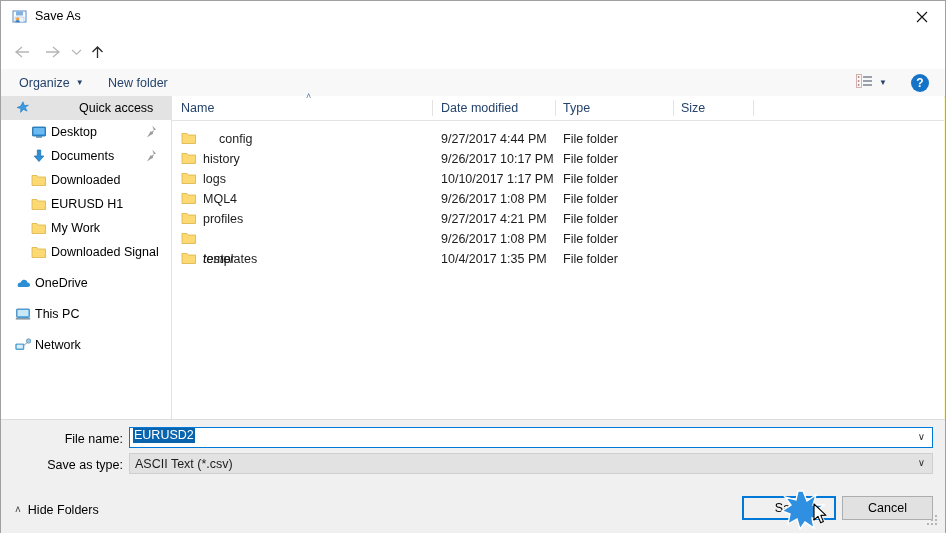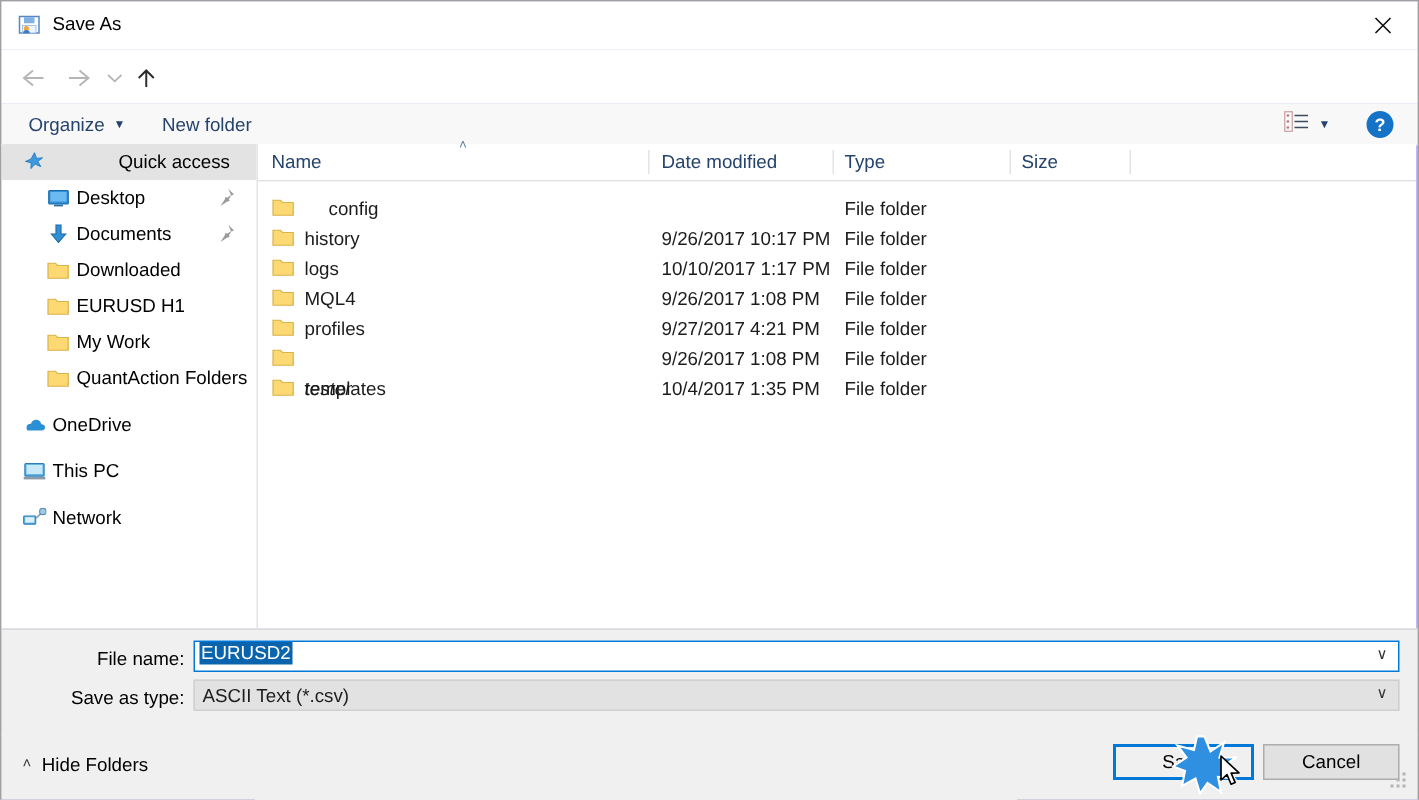--- a/index.html
+++ b/index.html
@@ -3,21 +3,21 @@
 <meta charset="utf-8">
 <style>
   html,body{margin:0;padding:0;}
   body{
     width:946px;height:533px;overflow:hidden;
     background:#f0f0f0;
     font-family:"Liberation Sans","DejaVu Sans",sans-serif;
     font-size:12px;color:#000;
     -webkit-font-smoothing:antialiased;
   }
-  .dialog{position:relative;width:946px;height:533px;background:#c4b5fd;box-sizing:border-box;border:1px solid #a0a0a0;}
+  .dialog{position:relative;width:946px;height:533px;background:#fef9c3;box-sizing:border-box;border:1px solid #a0a0a0;}
 
   
   .titlebar{position:absolute;left:0;top:0;width:944px;height:32px;background:#ffffff;}
   .title-icon{position:absolute;left:11px;top:8px;width:16px;height:16px;}
   .title-text{position:absolute;left:34px;top:8px;font-size:12.5px;color:#000;}
   .close-btn{position:absolute;right:0;top:0;width:46px;height:31px;display:flex;align-items:center;justify-content:center;}
   .close-btn svg{display:block;}
 
   
   .navrow{position:absolute;left:0;top:32px;width:944px;height:36px;background:#ffffff;}
@@ -262,21 +262,21 @@
           </span>
           <span class="sb-label">My Work</span>
         </div>
         <div class="sb-item sb-indent">
           <span class="sb-ico">
             <svg width="16" height="14" viewBox="0 0 16 14">
               <path d="M1 2.5 h5 l1.3 1.5 h7.2 v8.5 h-13.5 z" fill="#fcd973" stroke="#d9b449" stroke-width="0.8"></path>
               <path d="M13.6 12.5 v-2 h1.9 z" fill="#e8c05f"></path>
             </svg>
           </span>
-          <span class="sb-label">QuantAction Folders</span>
+          <span class="sb-label">Downloaded Signal</span>
         </div>
         <div class="sb-gap"></div>
         <div class="sb-item sb-root">
           <span class="sb-ico">
             <svg width="16" height="14" viewBox="0 0 16 14">
               <path d="M3.4 11 h9.3 c1.6 0 2.6-1.2 2.3-2.5 -0.2-1.1-1.3-1.8-2.4-1.7 -0.3-1.9-2-3.2-3.9-3 -1.5 0.2-2.7 1.3-3 2.7 -1.4-0.2-2.7 0.7-3 2 -0.3 1.4 0.7 2.5 0.7 2.5 z" fill="#2b8fd6"></path>
             </svg>
           </span>
           <span class="sb-label">OneDrive</span>
         </div>
@@ -326,20 +326,21 @@
       </div>
       <div class="coldiv" style="left:581px;"></div>
     </div>
     <div id="fl-rows" style="padding-top:8px;">
         <div class="row">
           <span class="row-ico"><svg width="16" height="14" viewBox="0 0 16 14">
               <path d="M1 2.5 h5 l1.3 1.5 h7.2 v8.5 h-13.5 z" fill="#fcd973" stroke="#d9b449" stroke-width="0.8"></path>
               <path d="M13.6 12.5 v-2 h1.9 z" fill="#e8c05f"></path>
             </svg></span>
           <span class="cell" style="left: 47px;">config</span>
+          <span class="cell" style="left: 269px;">9/27/2017 4:44 PM</span>
           <span class="cell" style="left: 391px;">File folder</span>
           <span class="cell" style="left: 509px;"></span>
         </div>
         <div class="row">
           <span class="row-ico"><svg width="16" height="14" viewBox="0 0 16 14">
               <path d="M1 2.5 h5 l1.3 1.5 h7.2 v8.5 h-13.5 z" fill="#fcd973" stroke="#d9b449" stroke-width="0.8"></path>
               <path d="M13.6 12.5 v-2 h1.9 z" fill="#e8c05f"></path>
             </svg></span>
           <span class="cell" style="left: 31px;">history</span>
           <span class="cell" style="left: 269px;">9/26/2017 10:17 PM</span>

